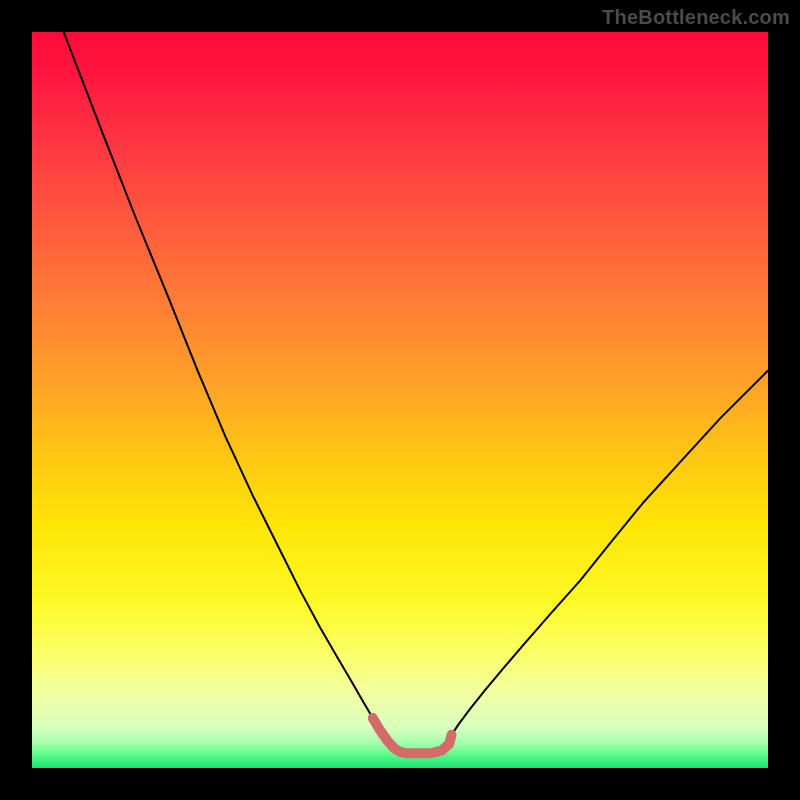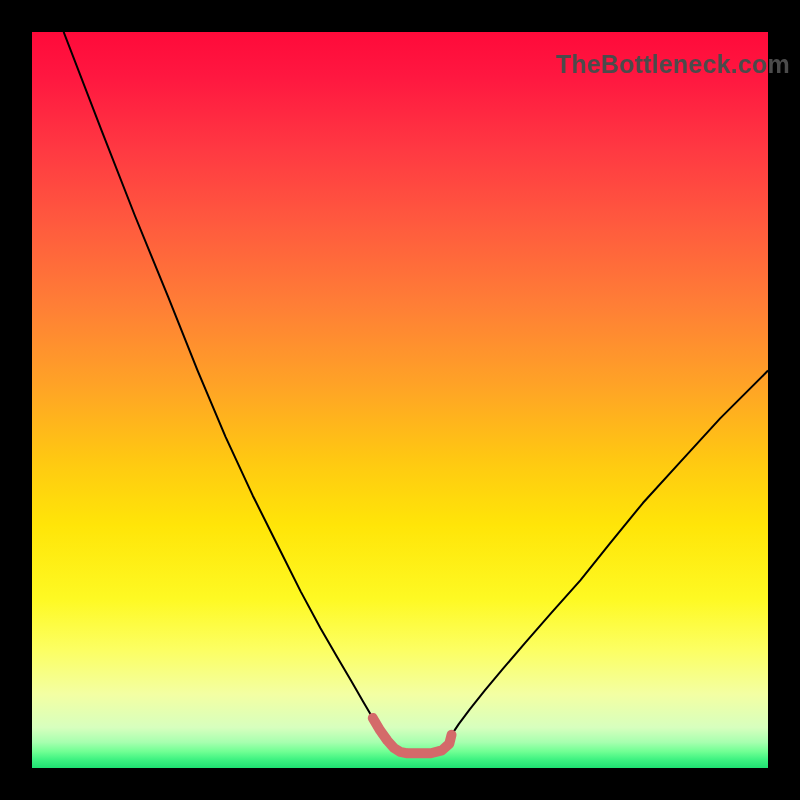--- a/index.html
+++ b/index.html
@@ -24,27 +24,26 @@
     top: 32px;
     width: 736px;
     height: 736px;
     overflow: hidden;
   }
   .watermark {
     position: absolute;
     top: 6px;
     right: 10px;
     font-family: Arial, Helvetica, sans-serif;
-    font-size: 25px;
+    font-size: 20px;
     font-weight: 600;
     color: #4b4b4b;
     letter-spacing: 0.2px;
     z-index: 50;
     user-select: none;
-    margin-top: 44px;
   }
 </style>
 </head>
 <body>
 
 <div class="frame">
   <div class="plot">
     <svg id="chart-svg" width="736" height="736" viewBox="0 0 736 736">
         <defs>
           <linearGradient id="bg-grad" x1="0" y1="0" x2="0" y2="1">

